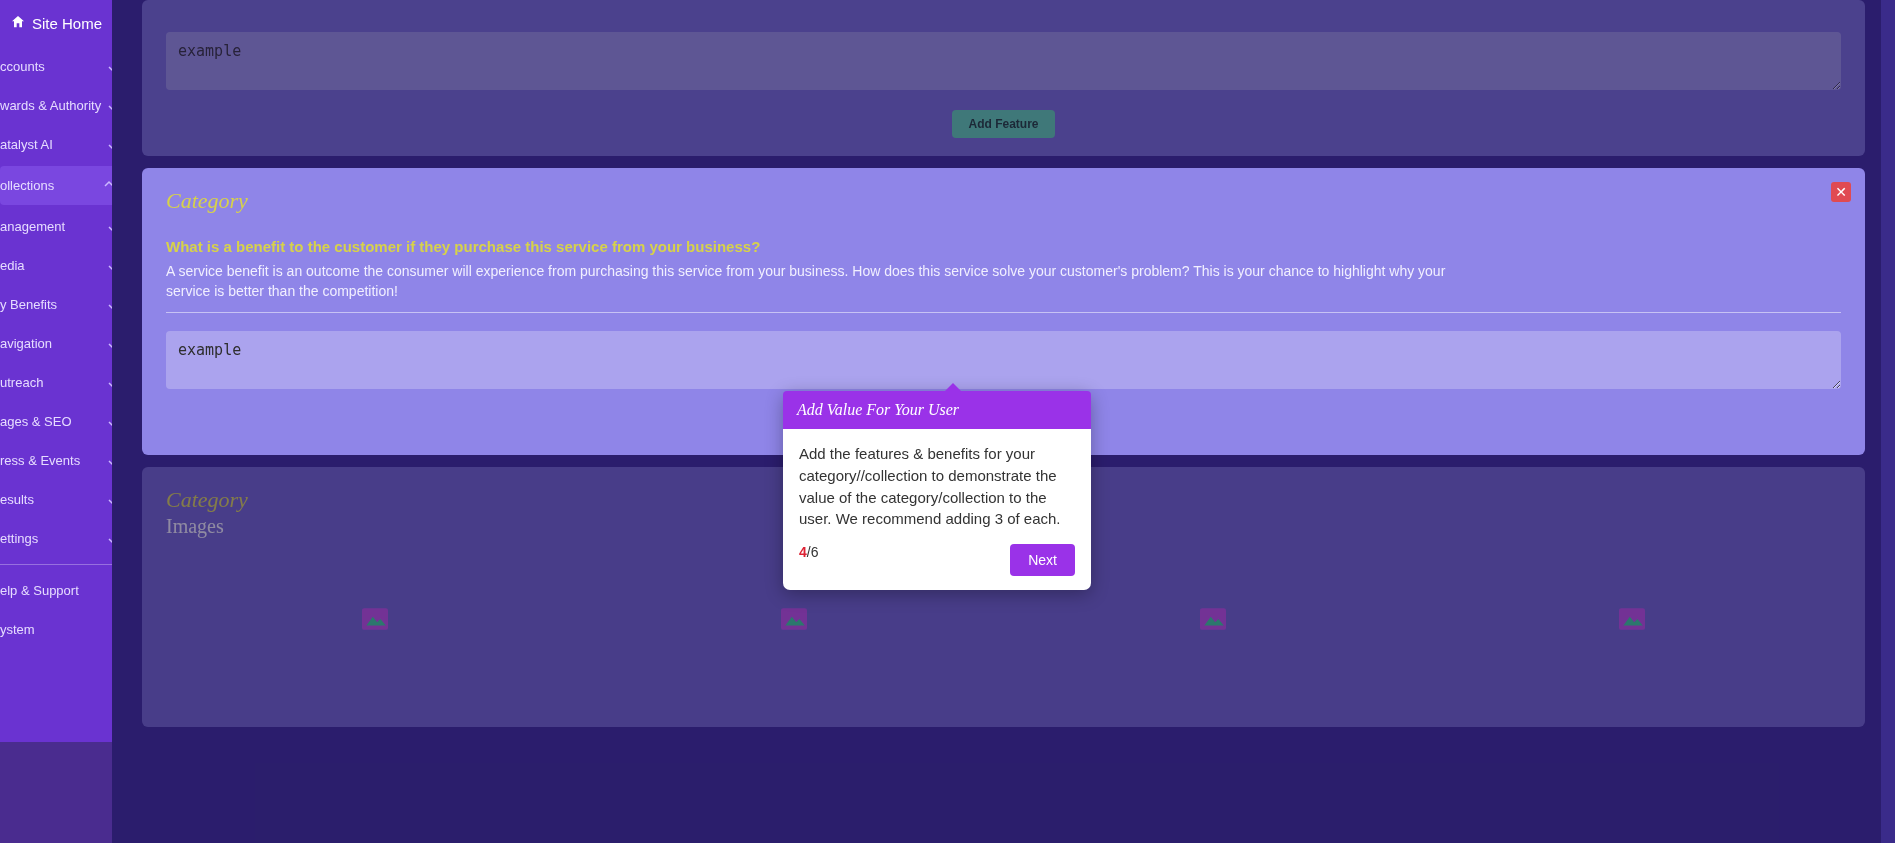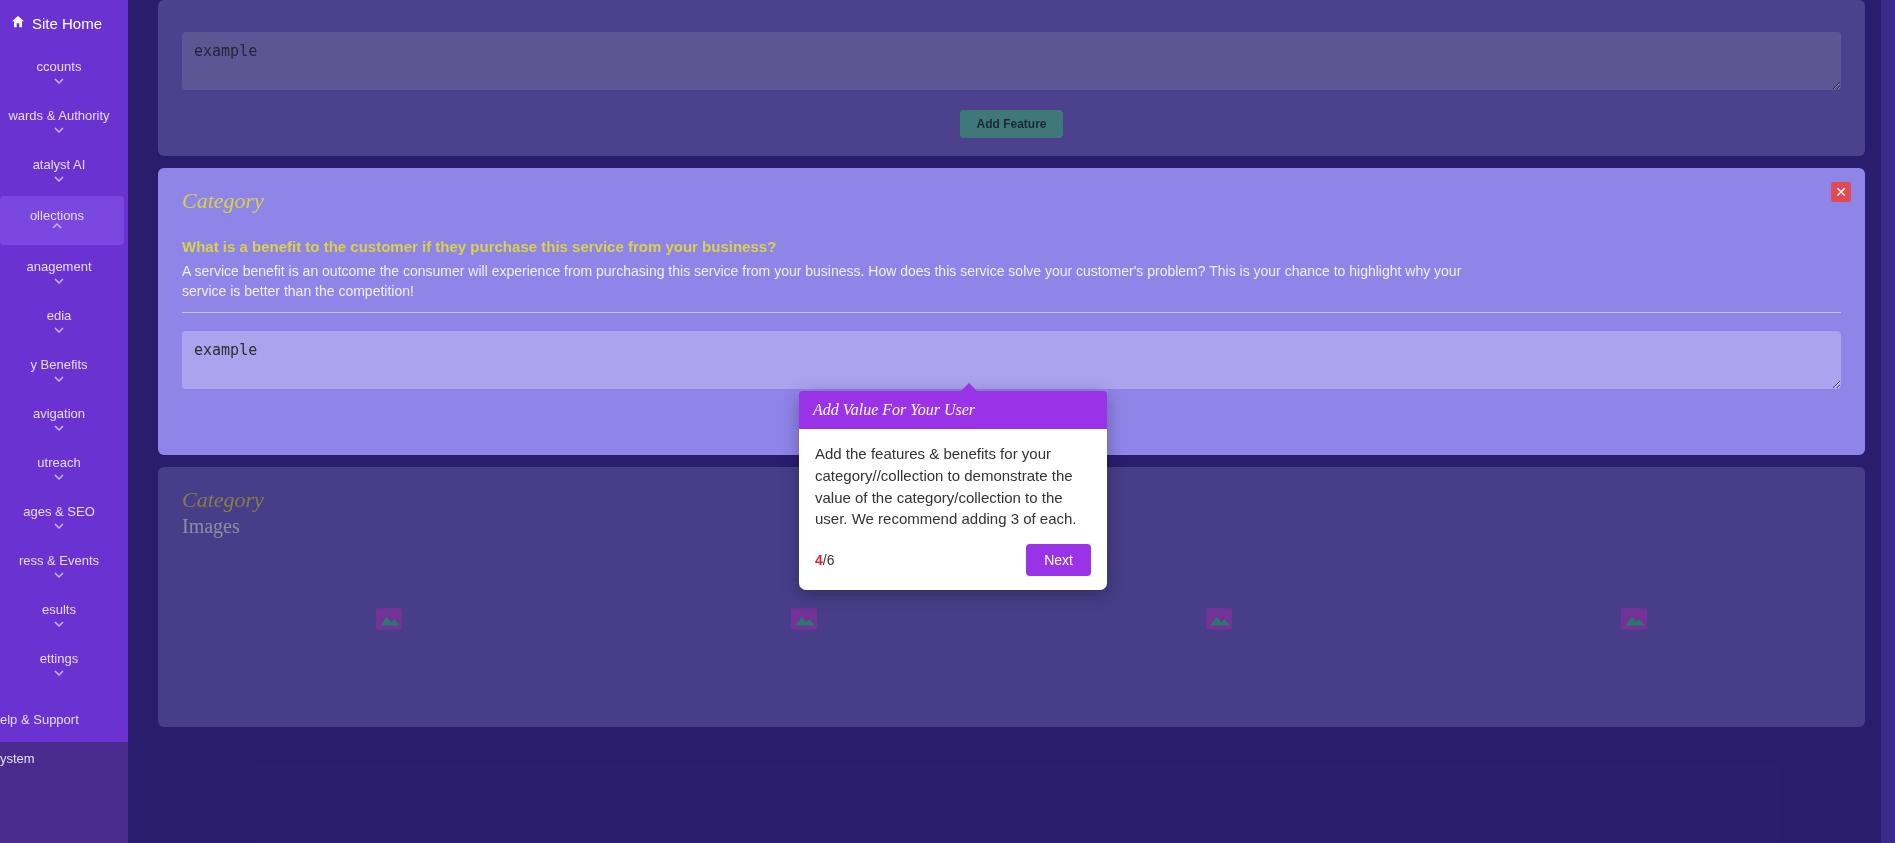--- a/index.html
+++ b/index.html
@@ -14,30 +14,29 @@
   }
   .site-home {
     display: flex; align-items: center; gap: 6px;
     padding: 14px 10px; font-size: 15px; cursor: pointer;
   }
   .site-home svg { width: 16px; height: 16px; fill: #fff; }
   .nav-item {
     display: flex; align-items: center; justify-content: space-between;
     padding: 12px 10px 12px 0; font-size: 13px; cursor: pointer;
     color: #e6dcff;
-    flex-direction: column;
   }
   .nav-item.active { background: #7a47e0; border-radius: 4px; margin: 2px 4px 2px 0; }
   .nav-item .chev { width: 10px; height: 10px; }
   .nav-divider { height: 1px; background: rgba(255,255,255,.3); margin: 6px 6px 6px 0; }
   .nav-plain { padding: 12px 10px 12px 0; font-size: 13px; color: #e6dcff; cursor: pointer; }
 
   
   .main {
-    position: absolute; left: 128px; top: 0; right: 0; height: 843px;
+    position: absolute; left: 112px; top: 0; right: 0; height: 843px;
     background: #36268c; padding: 0 12px;
   }
   .overlay {
     position: absolute; inset: 0; background: rgba(30,20,70,.45);
     pointer-events: none;
   }
 
   .card {
     border-radius: 6px; margin: 12px 18px; padding: 20px 24px 18px;
     position: relative;
@@ -89,21 +88,21 @@
     position: absolute; top: -8px; left: 160px;
     width: 0; height: 0; border-left: 10px solid transparent;
     border-right: 10px solid transparent; border-bottom: 10px solid #9a32e8;
   }
   .pop-head {
     background: #9a32e8; color: #fff; font-family: Georgia, serif;
     font-style: italic; font-size: 16px; padding: 10px 14px;
     border-radius: 4px 4px 0 0;
   }
   .pop-body { padding: 14px 16px 14px; font-size: 15px; color: #333; line-height: 1.45; }
-  .pop-foot { display: flex; justify-content: space-between; align-items: center; padding: 0 16px 14px; }
+  .pop-foot { display: flex; justify-content: space-between; align-items: flex-start; padding: 0 16px 14px; }
   .pop-step { font-size: 14px; color: #333; }
   .pop-step .cur { color: #d23; font-weight: 600; }
   .pop-next {
     background: #9a32e8; color: #fff; border: none; padding: 8px 18px;
     font-size: 14px; border-radius: 4px; cursor: pointer;
   }
 
   
   .vscroll { position: absolute; right: 0; top: 0; width: 14px; height: 843px; background: #3a2b8a; }
   .chev-up   { transform: rotate(180deg); }

